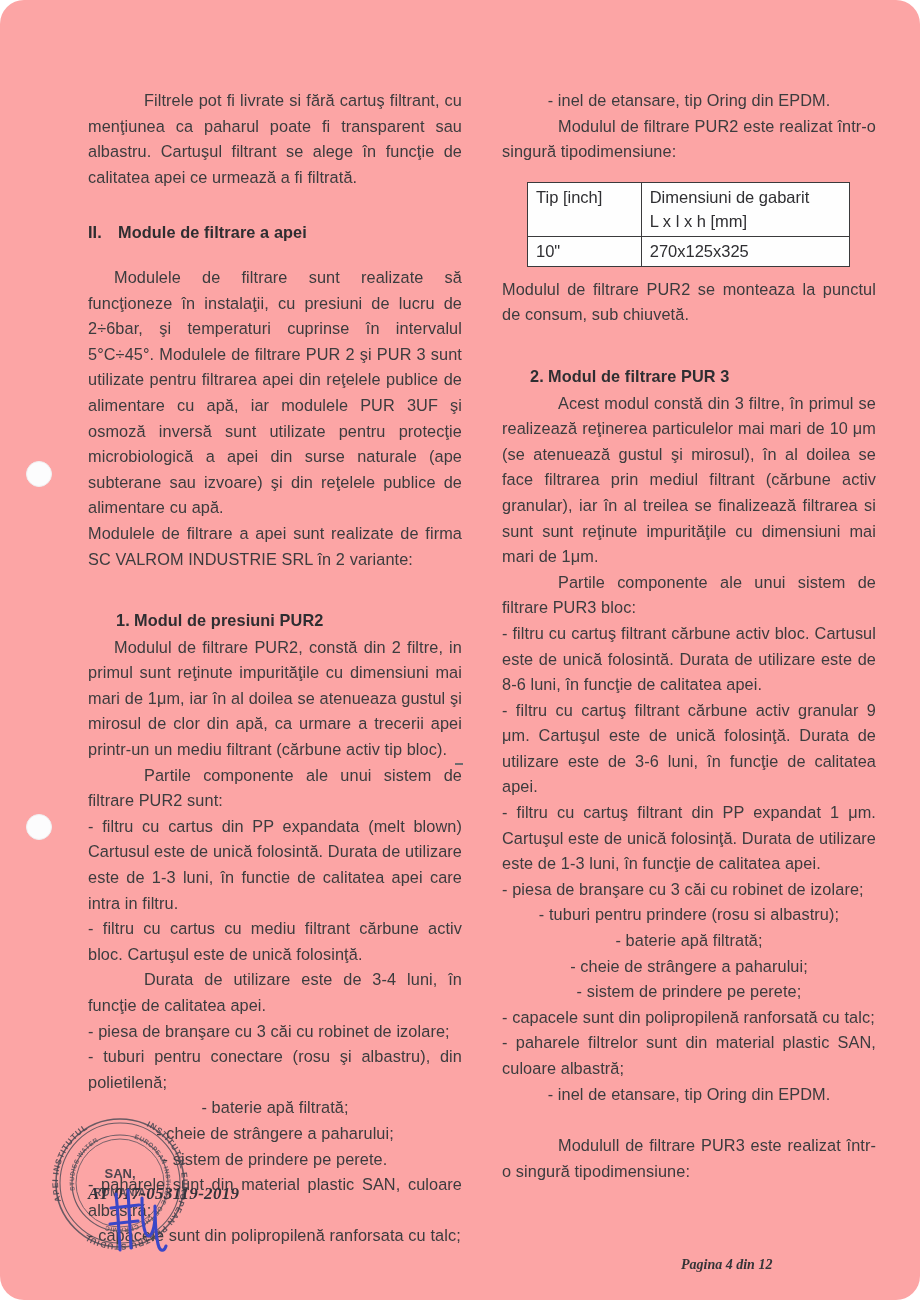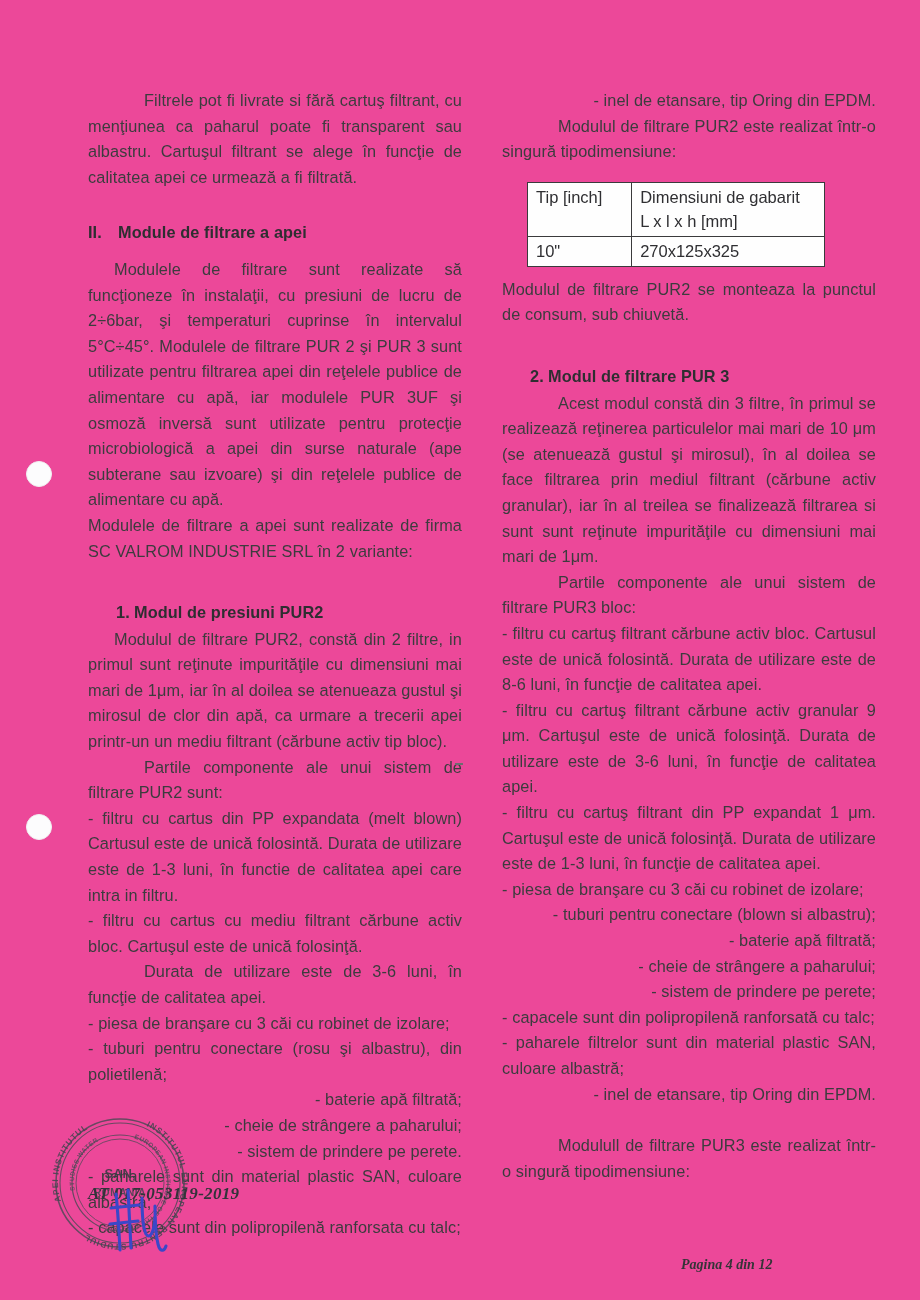--- a/index.html
+++ b/index.html
@@ -4,24 +4,25 @@
 <style>
   html, body {
     margin: 0;
     padding: 0;
     background: #ffffff;
   }
   .page {
     position: relative;
     width: 920px;
     height: 1300px;
-    background: #ec4899;
+    background: #fca5a5;
     overflow: hidden;
     font-family: "Liberation Sans", sans-serif;
     color: #3a3a3c;
+    border-radius: 24px;
   }
 
   
   .punch-hole {
     position: absolute;
     width: 24px;
     height: 24px;
     border-radius: 50%;
     border: 1.5px solid #f0f0f2;
     background: #fcfcfd;
@@ -43,31 +44,31 @@
   #col-left  { left: 88px; }
   #col-right { left: 502px; }
 
   .p {
     margin: 0;
     text-align: justify;
     text-justify: inter-word;
   }
   .p.indent { text-indent: 56px; }
   .p.indent-sm { text-indent: 26px; }
-  .p.noj { text-align: right; }
+  .p.noj { text-align: center; }
 
   .heading {
     font-weight: bold;
     margin: 0;
     text-align: left;
     color: #2e2e31;
   }
   .heading.sec {
     margin-top: 22px;
-    margin-bottom: 11px;
+    margin-bottom: 19px;
   }
   .heading.sub {
     margin-top: 20px;
     margin-bottom: 1px;
     padding-left: 28px;
   }
   .heading .num {
     display: inline-block;
     min-width: 30px;
   }
@@ -85,21 +86,21 @@
     width: 8px;
     height: 2px;
     background: #6d6d70;
   }
 
   
   .dim-table {
     position: absolute;
     left: 527px;
     top: 182px;
-    width: 298px;
+    width: 323px;
     border-collapse: collapse;
     font-size: 16.5px;
     color: #2f2f32;
     background: #fefefe;
   }
   .dim-table td {
     border: 1.6px solid #3a3a3c;
     padding: 2px 8px 3px 8px;
     vertical-align: top;
     line-height: 24px;
@@ -176,21 +177,21 @@
 
     <div class="heading sub">
       <span class="num">1.</span><span>Modul de presiuni PUR2</span>
     </div>
 
     <p class="p indent-sm">Modulul de filtrare PUR2, constă din 2 filtre, in primul sunt reţinute impurităţile cu dimensiuni mai mari de 1μm, iar în al doilea se atenueaza gustul şi mirosul de clor din apă, ca urmare a trecerii apei printr-un un mediu filtrant (cărbune activ tip bloc).</p>
     <p class="p indent">Partile componente ale unui sistem de filtrare PUR2 sunt:</p>
 
     <p class="p">- filtru cu cartus din PP expandata (melt blown) Cartusul este de unică folosintă. Durata de utilizare este de 1-3 luni, în functie de calitatea apei care intra in filtru.</p>
     <p class="p">- filtru cu cartus cu mediu filtrant cărbune activ bloc. Cartuşul este de unică folosinţă.</p>
-    <p class="p indent">Durata de utilizare este de 3-6 luni, în funcţie de calitatea apei.</p>
+    <p class="p indent">Durata de utilizare este de 3-4 luni, în funcţie de calitatea apei.</p>
     <p class="p">- piesa de branşare cu 3 căi cu robinet de izolare;</p>
     <p class="p">- tuburi pentru conectare (rosu şi albastru), din  polietilenă;</p>
     <p class="p noj">- baterie apă filtrată;</p>
     <p class="p noj">- cheie de strângere a paharului;</p>
     <p class="p noj">- sistem de prindere pe perete.</p>
     <p class="p">-   paharele  sunt  din  material  plastic SAN, culoare albastră;</p>
     <p class="p">-       capacele      sunt      din      polipropilenă ranforsata cu talc;</p>
   </div>
 
   <div class="stray-dash"></div>
@@ -210,21 +211,21 @@
       <span class="num">2.</span><span>Modul de filtrare PUR 3</span>
     </div>
 
     <p class="p indent">Acest modul constă din 3 filtre, în primul se realizează reţinerea particulelor mai mari de 10 μm (se atenuează gustul şi mirosul), în al doilea se face filtrarea prin mediul filtrant (cărbune activ granular), iar în al treilea se finalizează filtrarea si sunt sunt reţinute impurităţile cu dimensiuni mai mari de 1μm.</p>
     <p class="p indent">Partile componente ale unui sistem de filtrare PUR3 bloc:</p>
 
     <p class="p">- filtru cu cartuş filtrant cărbune activ bloc. Cartusul este de unică folosintă. Durata de utilizare este de 8-6 luni, în funcţie de calitatea apei.</p>
     <p class="p">-  filtru  cu  cartuş  filtrant  cărbune  activ granular 9 μm. Cartuşul este de unică folosinţă. Durata de utilizare este de 3-6 luni, în funcţie de calitatea apei.</p>
     <p class="p">- filtru cu cartuş filtrant din PP expandat 1 μm.  Cartuşul  este  de  unică  folosinţă. Durata  de  utilizare  este  de  1-3  luni,  în funcţie de calitatea apei.</p>
     <p class="p">- piesa de branşare cu 3 căi cu robinet de izolare;</p>
-    <p class="p noj">- tuburi pentru conectare (blown si albastru);</p>
+    <p class="p noj">- tuburi pentru prindere (rosu si albastru);</p>
     <p class="p noj">- baterie apă filtrată;</p>
     <p class="p noj">- cheie de strângere a paharului;</p>
     <p class="p noj">- sistem de prindere pe perete;</p>
     <p class="p">-     capacele    sunt    din    polipropilenă ranforsată cu talc;</p>
     <p class="p">-   paharele  filtrelor  sunt  din  material plastic SAN, culoare albastră;</p>
     <p class="p noj">- inel de etansare, tip Oring din EPDM.</p>
 
     <div class="gap-lg"></div>
 
     <p class="p indent">Modulull de filtrare PUR3 este realizat într-o singură tipodimensiune:</p>

